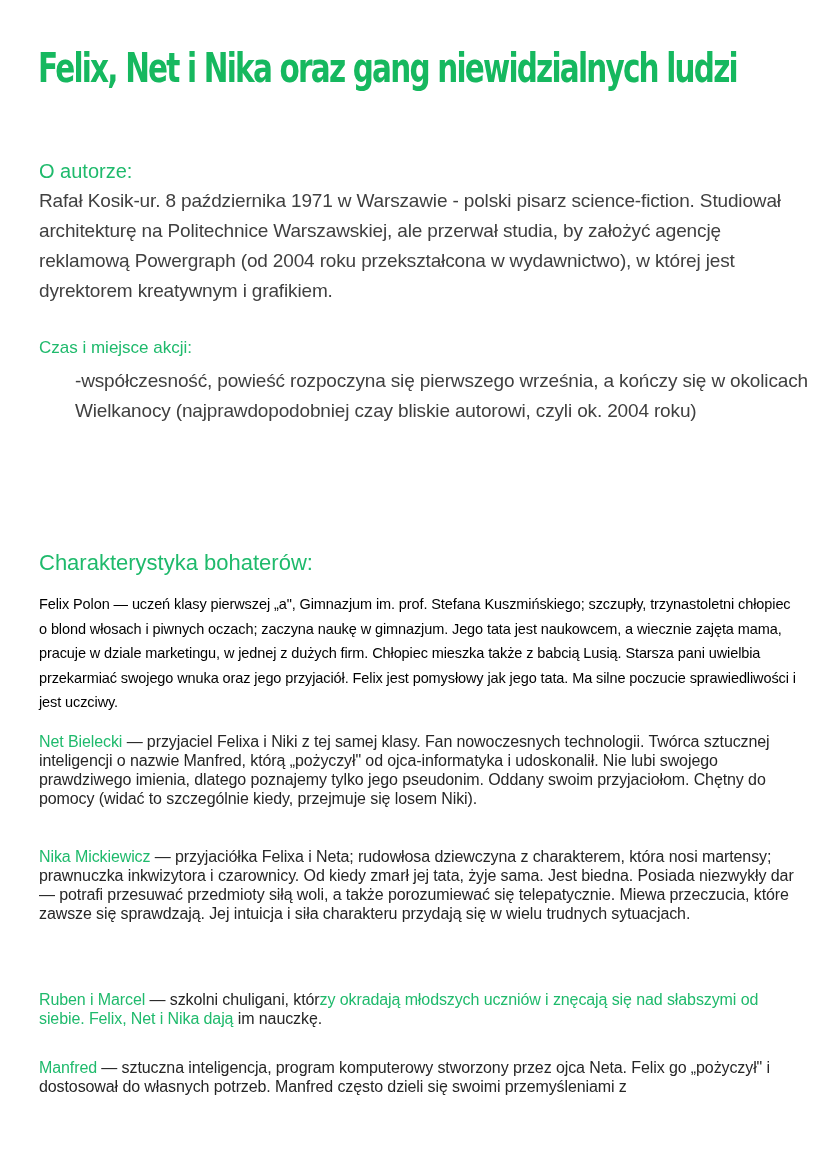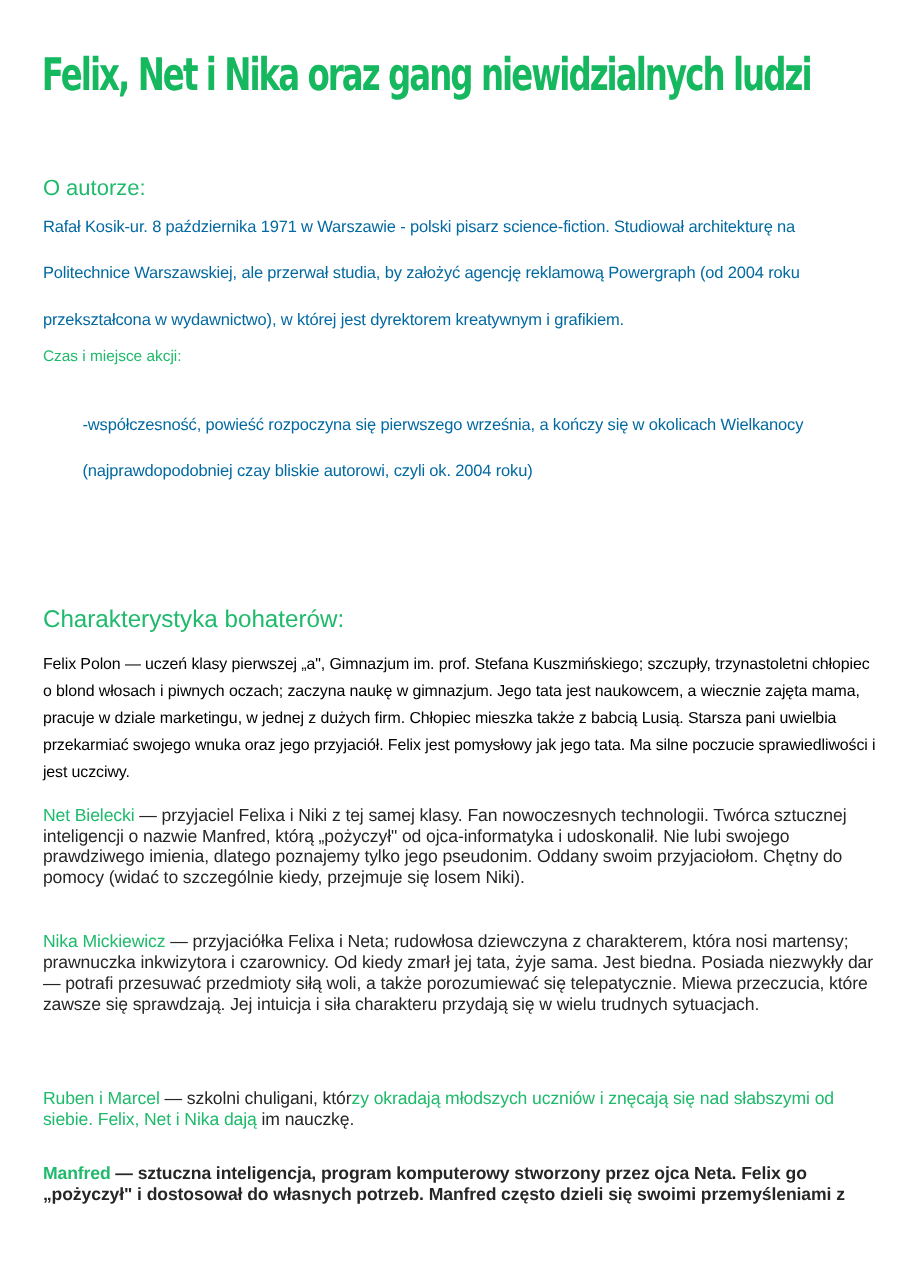--- a/index.html
+++ b/index.html
@@ -27,32 +27,32 @@
     }
     .h2 {
       position: absolute;
       left: 39px;
       color: #1fba6c;
       font-family: "Liberation Sans", sans-serif;
       font-weight: normal;
       white-space: nowrap;
     }
     .h2.s1 { font-size: 20px; top: 160px; }
-    .h2.s2 { font-size: 14px; top: 315px; }
+    .h2.s2 { font-size: 17px; top: 338px; }
     .h2.s3 { font-size: 22px; top: 550px; }
     .para {
       position: absolute;
       left: 39px;
       width: 760px;
       margin: 0;
     }
     .para.big {
-      font-size: 15px;
-      line-height: 42px;
-      color: #0369a1;
+      font-size: 19px;
+      line-height: 30px;
+      color: #404040;
       letter-spacing: -0.15px;
     }
     .para.small {
       font-size: 14.5px;
       line-height: 24.5px;
       color: #000000;
       letter-spacing: -0.1px;
     }
     .para.med {
       font-size: 16px;
@@ -78,15 +78,15 @@
   <div class="h2 s3">Charakterystyka bohaterów:</div>
 
   <p class="para small" style="top:592px;">Felix Polon — uczeń klasy pierwszej „a", Gimnazjum im. prof. Stefana Kuszmińskiego; szczupły, trzynastoletni chłopiec o blond włosach i piwnych oczach; zaczyna naukę w gimnazjum. Jego tata jest naukowcem, a wiecznie zajęta mama, pracuje w dziale marketingu, w jednej z dużych firm. Chłopiec mieszka także z babcią Lusią. Starsza pani uwielbia przekarmiać swojego wnuka oraz jego przyjaciół. Felix jest pomysłowy jak jego tata. Ma silne poczucie sprawiedliwości i jest uczciwy.</p>
 
   <p class="para med" style="top:732px;"><span class="green">Net Bielecki</span><span> — przyjaciel Felixa i Niki z tej samej klasy. Fan nowoczesnych technologii. Twórca sztucznej inteligencji o nazwie Manfred, którą „pożyczył" od ojca-informatyka i udoskonalił. Nie lubi swojego prawdziwego imienia, dlatego poznajemy tylko jego pseudonim. Oddany swoim przyjaciołom. Chętny do pomocy (widać to szczególnie kiedy, przejmuje się losem Niki).</span></p>
 
   <p class="para med" style="top:847px;"><span class="green">Nika Mickiewicz</span><span> — przyjaciółka Felixa i Neta; rudowłosa dziewczyna z charakterem, która nosi martensy; prawnuczka inkwizytora i czarownicy. Od kiedy zmarł jej tata, żyje sama. Jest biedna. Posiada niezwykły dar — potrafi przesuwać przedmioty siłą woli, a także porozumiewać się telepatycznie. Miewa przeczucia, które zawsze się sprawdzają. Jej intuicja i siła charakteru przydają się w wielu trudnych sytuacjach.</span></p>
 
   <p class="para med" style="top:990px;"><span class="green">Ruben i Marcel</span><span> — szkolni chuligani, któr</span><span class="green">zy okradają młodszych uczniów i znęcają się nad słabszymi od siebie. Felix, Net i Nika dają</span><span> im nauczkę.</span></p>
 
-  <p class="para med" style="top:1058px;font-weight:bold;"><span class="green">Manfred</span><span> — sztuczna inteligencja, program komputerowy stworzony przez ojca Neta. Felix go „pożyczył" i dostosował do własnych potrzeb. Manfred często dzieli się swoimi przemyśleniami z</span></p>
+  <p class="para med" style="top:1058px;"><span class="green">Manfred</span><span> — sztuczna inteligencja, program komputerowy stworzony przez ojca Neta. Felix go „pożyczył" i dostosował do własnych potrzeb. Manfred często dzieli się swoimi przemyśleniami z</span></p>
 
 </div>
 
 </body></html>

